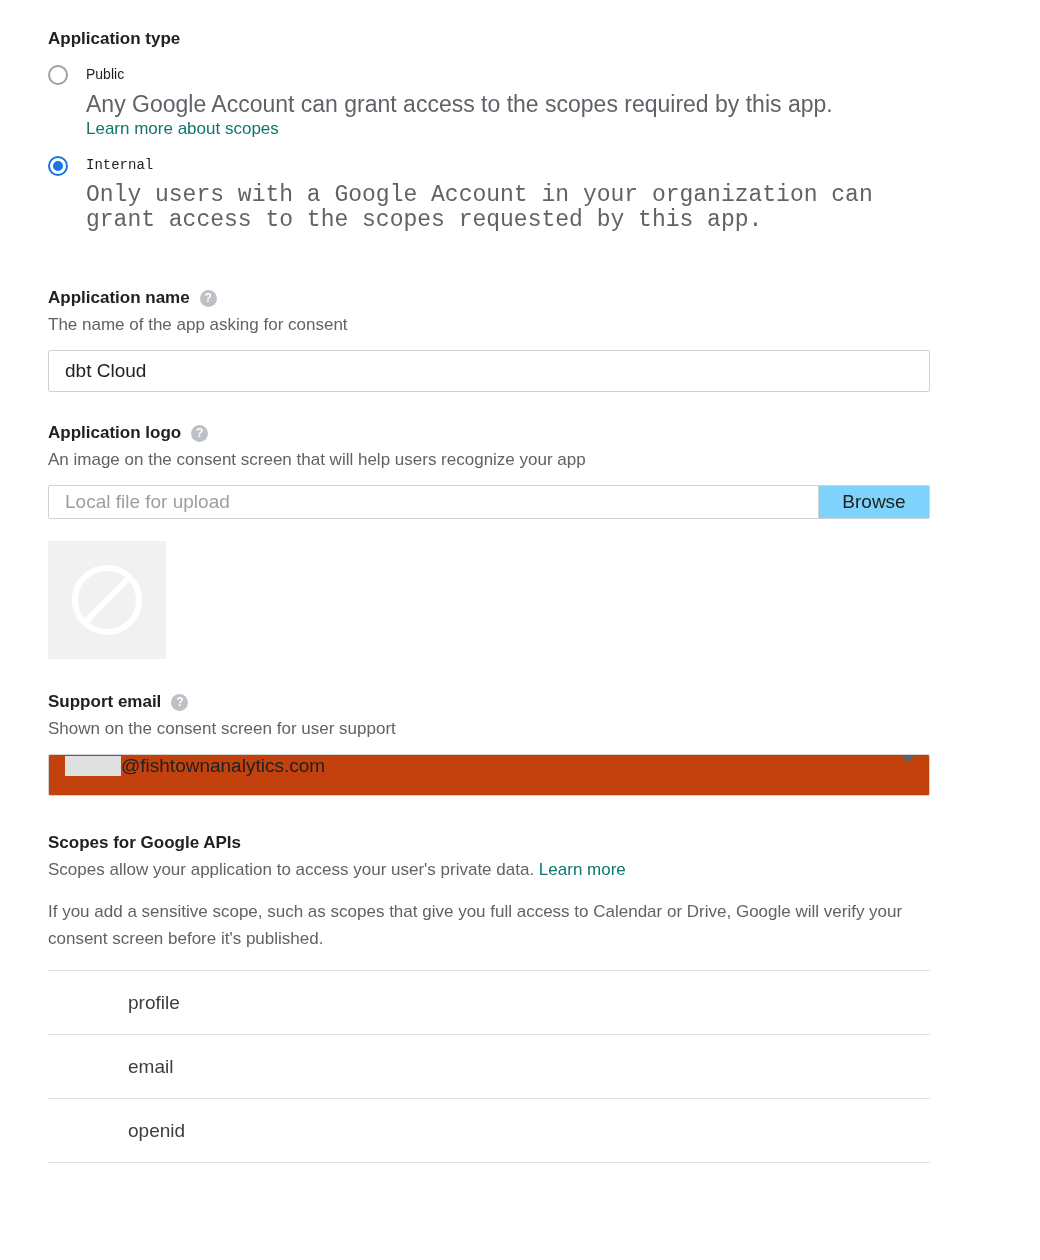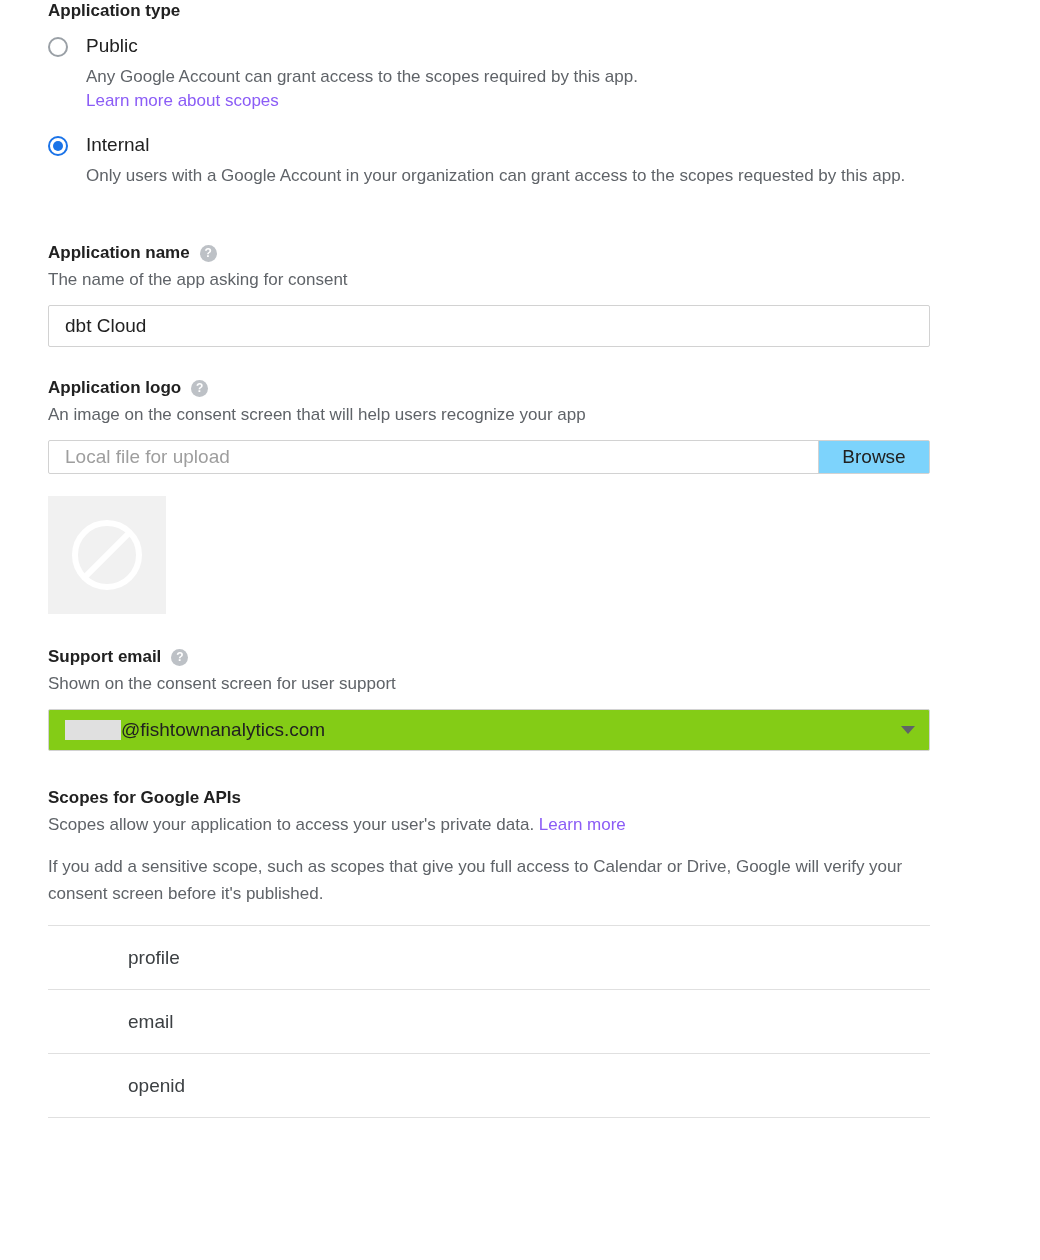--- a/index.html
+++ b/index.html
@@ -23,29 +23,29 @@
     padding: 0 48px;
   }
 
   .section-label {
     font-size: 17px;
     font-weight: bold;
     color: #212121;
     line-height: 22px;
   }
   .link {
-    color: #8b5cf6;
+    color: #0f766e;
     text-decoration: none;
     cursor: pointer;
     font-size: 17px;
   }
 
   
   #app-type-heading {
-    padding-top: 0;
+    padding-top: 28px;
   }
   .radio-row {
     display: flex;
     align-items: flex-start;
     margin-top: 12px;
   }
   .radio {
     flex: 0 0 auto;
     width: 20px;
     height: 20px;
@@ -68,26 +68,26 @@
     top: 3px;
     width: 10px;
     height: 10px;
     border-radius: 50%;
     background: #1a73e8;
   }
   .radio-body {
     flex: 1 1 auto;
   }
   .radio-title {
-    font-size: 19px;
+    font-size: 14px;
     color: #212121;
     line-height: 24px;
   }
   .radio-desc {
-    font-size: 17px;
+    font-size: 23px;
     color: #5f6368;
     line-height: 25px;
     margin-top: 6px;
     max-width: 860px;
   }
   .radio-link {
     display: block;
     margin-top: 2px;
   }
 
@@ -207,23 +207,23 @@
   }
 
   
   .select-row {
     margin-top: 13px;
     width: 882px;
     height: 42px;
     box-sizing: border-box;
     border: 1px solid #d2d2d2;
     border-radius: 2px;
-    background: #84cc16;
-    display: flex;
-    align-items: center;
+    background: #c2410c;
+    display: flex;
+    align-items: flex-start;
     padding: 0 14px 0 16px;
     cursor: pointer;
   }
   .select-value {
     flex: 1 1 auto;
     display: flex;
     align-items: center;
     font-size: 19px;
     color: #212121;
   }
@@ -284,21 +284,21 @@
 
   <div class="radio-row">
     <div class="radio"></div>
     <div class="radio-body">
       <div class="radio-title">Public</div>
       <div class="radio-desc">Any Google Account can grant access to the scopes required by this app.</div>
       <a class="link radio-link">Learn more about scopes</a>
     </div>
   </div>
 
-  <div class="radio-row" style="margin-top:22px;">
+  <div class="radio-row" style="margin-top:14px;font-family:Liberation Mono, monospace;">
     <div class="radio checked"></div>
     <div class="radio-body">
       <div class="radio-title">Internal</div>
       <div class="radio-desc">Only users with a Google Account in your organization can grant access to the scopes requested by this app.</div>
     </div>
   </div>
 
   <div class="field-group" style="margin-top:54px;">
     <div class="label-row">
       <span class="section-label">Application name</span>

